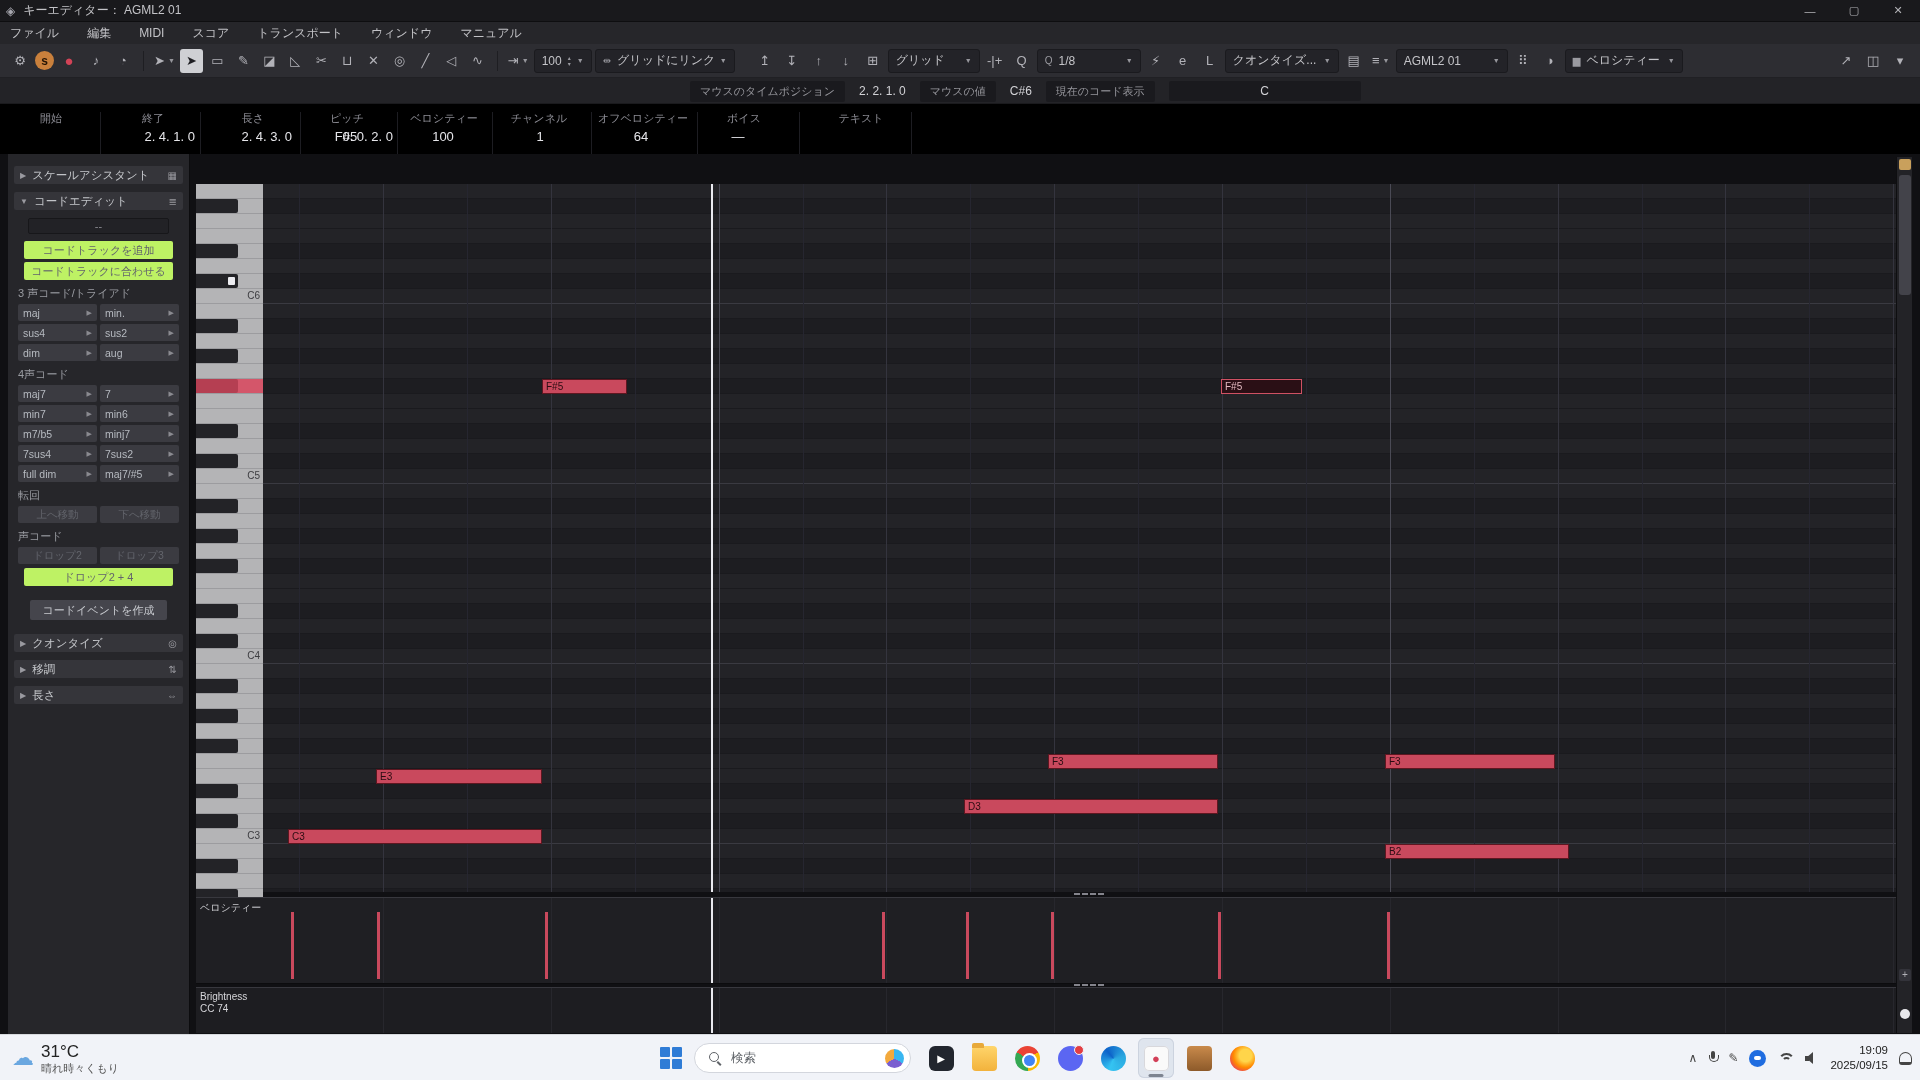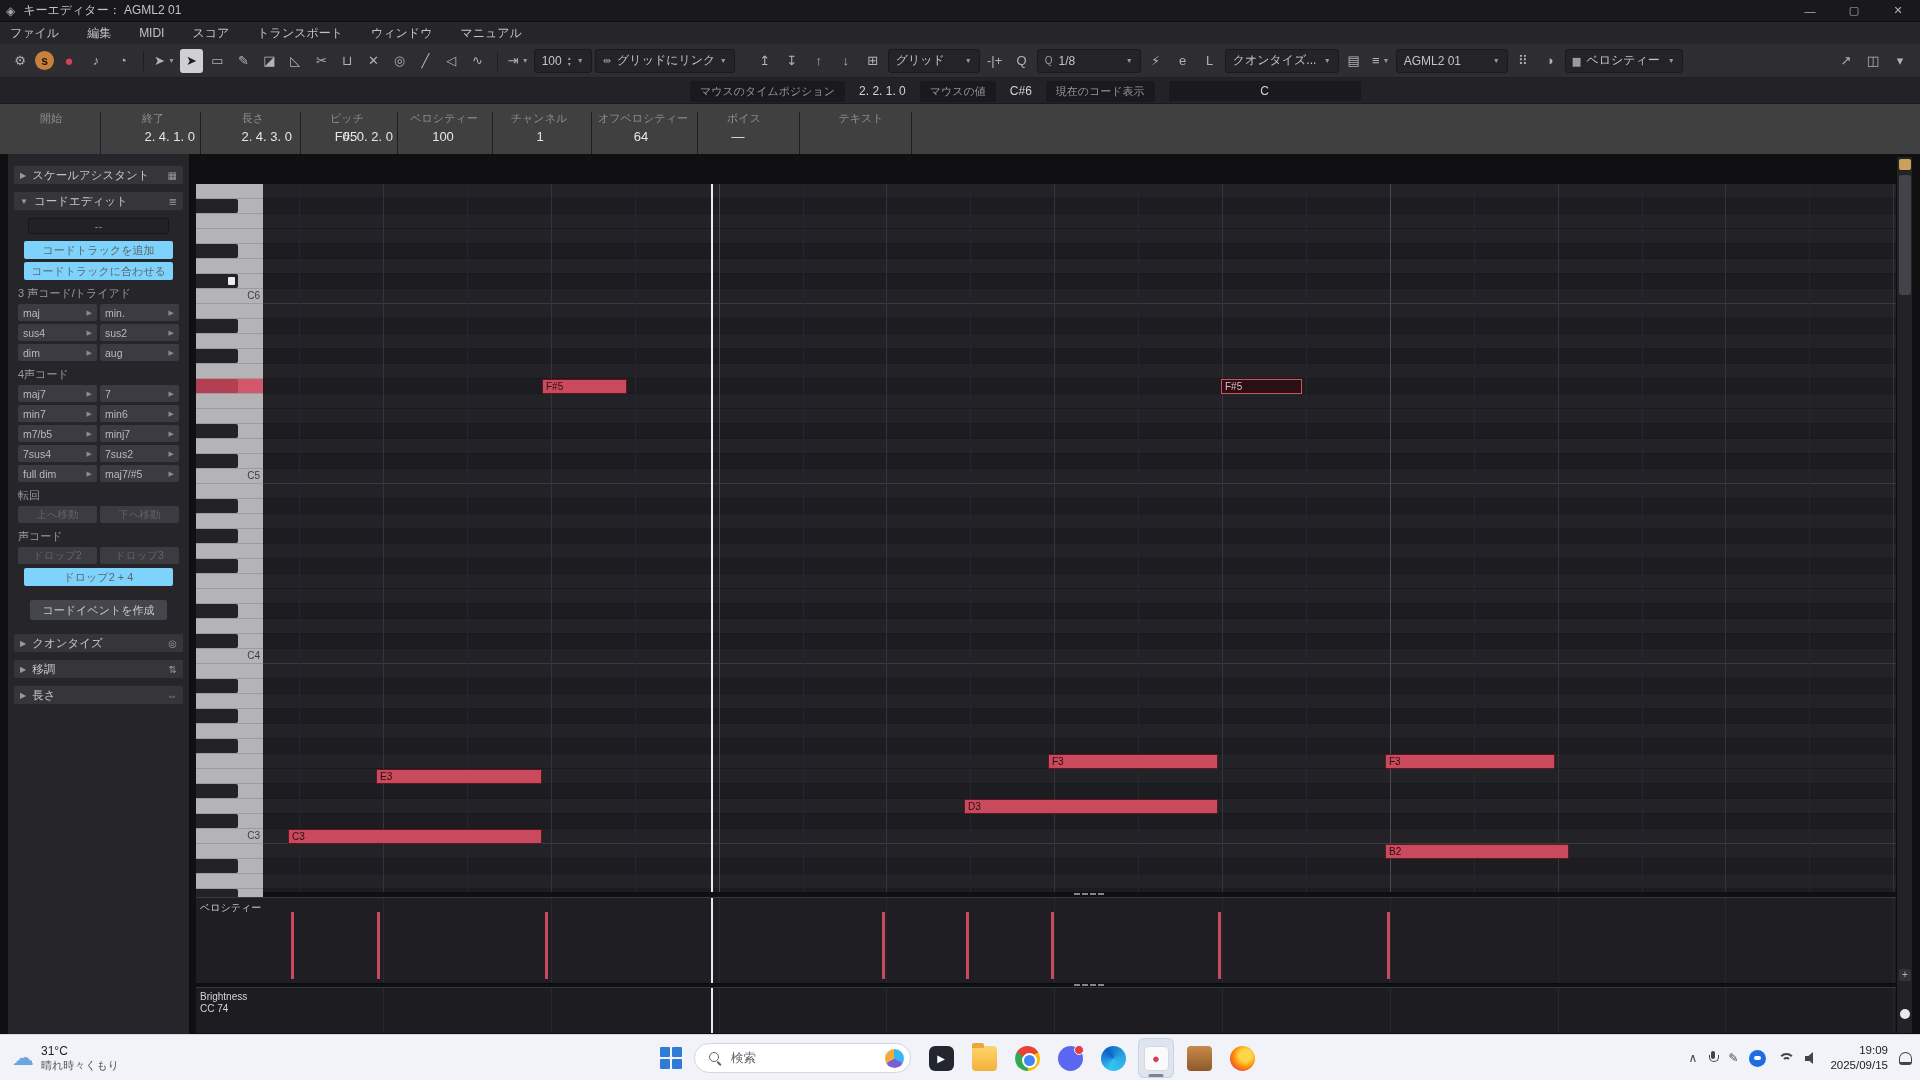--- a/index.html
+++ b/index.html
@@ -34,36 +34,36 @@
 .spin-ar i{font-style:normal;font-size:6px;line-height:6px;color:#9a9aa0;}
 
 
 #statusrow{position:absolute;top:78px;left:0;right:0;height:26px;background:#232327;border-bottom:1px solid #1a1a1d;padding-left:32px;}
 .sr-cluster{position:absolute;left:690px;top:0;height:26px;display:flex;align-items:center;gap:14px;}
 .chip{background:#1a1a1e;color:#97979d;padding:3px 10px;border-radius:2px;font-size:11px;white-space:nowrap;}
 .sr-val{color:#d2d2d6;font-size:12px;white-space:nowrap;}
 .sr-box{background:#1a1a1e;color:#d2d2d6;width:192px;text-align:center;padding:3px 0;border-radius:2px;font-size:12px;}
 
 
-#infoline{position:absolute;top:104px;left:0;right:0;height:68px;background:#404040;border-bottom:1px solid #27272b;}
+#infoline{position:absolute;top:104px;left:0;right:0;height:68px;background:#000000;border-bottom:1px solid #27272b;}
 .il-label{position:absolute;top:7px;font-size:11px;color:#8d8d95;transform:translateX(-50%);white-space:nowrap;}
 .il-value{position:absolute;top:25px;font-size:13px;color:#e6e6ea;white-space:nowrap;}
 .il-div{position:absolute;top:8px;bottom:8px;width:1px;background:#1d1d22;}
 
 
 #main{position:absolute;top:154px;left:0;right:0;height:880px;background:#101013;}
 
 
 #sidebar{position:absolute;left:8px;top:0;width:182px;bottom:0;background:#26262a;border-right:1px solid #0c0c0e;padding:12px 6px 0 6px;overflow:hidden;}
 .sb-h{height:18px;background:#35353a;border-radius:2px;display:flex;align-items:center;padding:0 6px;gap:6px;margin-bottom:8px;}
 .sb-h .tri{font-size:8px;color:#9a9aa0;}
 .sb-t{font-size:11.5px;color:#c6c8cc;white-space:nowrap;}
 .sb-ic{margin-left:auto;color:#9a9aa0;font-size:10px;}
 .chord-display{height:16px;background:#222226;border:1px solid #17171a;border-radius:2px;color:#8a8a90;text-align:center;font-size:11px;line-height:14px;margin:0 14px 7px 14px;}
-.sb-btn{height:18px;background:#7dd3fc;border-radius:2px;color:#62646c;font-size:11px;display:flex;align-items:center;justify-content:center;margin:0 10px 3px 10px;white-space:nowrap;}
+.sb-btn{height:18px;background:#bef264;border-radius:2px;color:#62646c;font-size:11px;display:flex;align-items:center;justify-content:center;margin:0 10px 3px 10px;white-space:nowrap;}
 .sb-btn.create{background:#45454c;color:#c9cbd0;margin:14px 16px 14px 16px;height:20px;}
 .sb-label{font-size:11px;color:#9a9ca2;margin:6px 4px 3px 4px;white-space:nowrap;}
 .chord-grid{display:grid;grid-template-columns:1fr 1fr;gap:3px;margin:0 4px 4px 4px;}
 .cbtn{height:17px;background:#3b3b41;border-radius:2px;display:flex;align-items:center;padding:0 5px;font-size:10.5px;color:#b6bac0;}
 .cbtn.dis{color:#63656c;justify-content:center;}
 .cbtn-t{white-space:nowrap;overflow:hidden;}
 .cbtn-a{margin-left:auto;font-size:7px;color:#8a8a90;}
 
 
 #editor{position:absolute;left:190px;top:0;right:0;bottom:0;background:#101013;}
@@ -105,21 +105,21 @@
 .vs-top{position:absolute;left:2px;top:2px;width:12px;height:11px;background:#c9a05c;border-radius:2px;}
 .vs-thumb{position:absolute;left:2px;top:18px;width:12px;height:120px;background:#43434a;border-radius:3px;}
 .vs-zoom{position:absolute;left:2px;bottom:52px;width:12px;height:12px;background:#33333a;color:#b0b0b6;font-size:10px;line-height:12px;text-align:center;border-radius:2px;}
 .vs-knob{position:absolute;left:3px;bottom:14px;width:10px;height:10px;background:#e8e8ec;border-radius:50%;}
 
 
 #taskbar{position:absolute;left:0;right:0;bottom:0;height:46px;background:var(--taskbar-bg);border-top:1px solid #d7dade;color:#333;}
 #tb-weather{position:absolute;left:12px;top:0;height:46px;display:flex;align-items:center;gap:7px;}
 .wx-ic{font-size:22px;color:#6aa7e0;}
 .wx-txt{display:flex;flex-direction:column;line-height:1.25;}
-.wx-t{font-size:12px;color:#222;}
+.wx-t{font-size:17px;color:#222;}
 .wx-d{font-size:11px;color:#555;}
 #tb-center{position:absolute;left:50%;top:0;height:46px;transform:translateX(-50%);display:flex;align-items:center;gap:12px;}
 .start{display:grid;grid-template-columns:10px 10px;grid-template-rows:10px 10px;gap:2px;}
 .start i{background:#2f7cd6;border-radius:1px;}
 .search{width:217px;height:30px;background:#fff;border:1px solid #d3d6dd;border-radius:15px;display:flex;align-items:center;gap:9px;padding:0 6px 0 13px;}
 .search-txt{font-size:12.5px;color:#5f6368;}
 .mag{position:relative;width:14px;height:14px;}
 .mag::before{content:"";position:absolute;left:1px;top:1px;width:8px;height:8px;border:1.6px solid #5f6368;border-radius:50%;}
 .mag::after{content:"";position:absolute;left:10px;top:10px;width:5px;height:1.8px;background:#5f6368;transform:rotate(45deg);transform-origin:0 0;}
 .bing{margin-left:auto;width:19px;height:19px;border-radius:50%;background:conic-gradient(#38b6f1 0 120deg,#7a5fd0 0 240deg,#f3a93c 0);}

